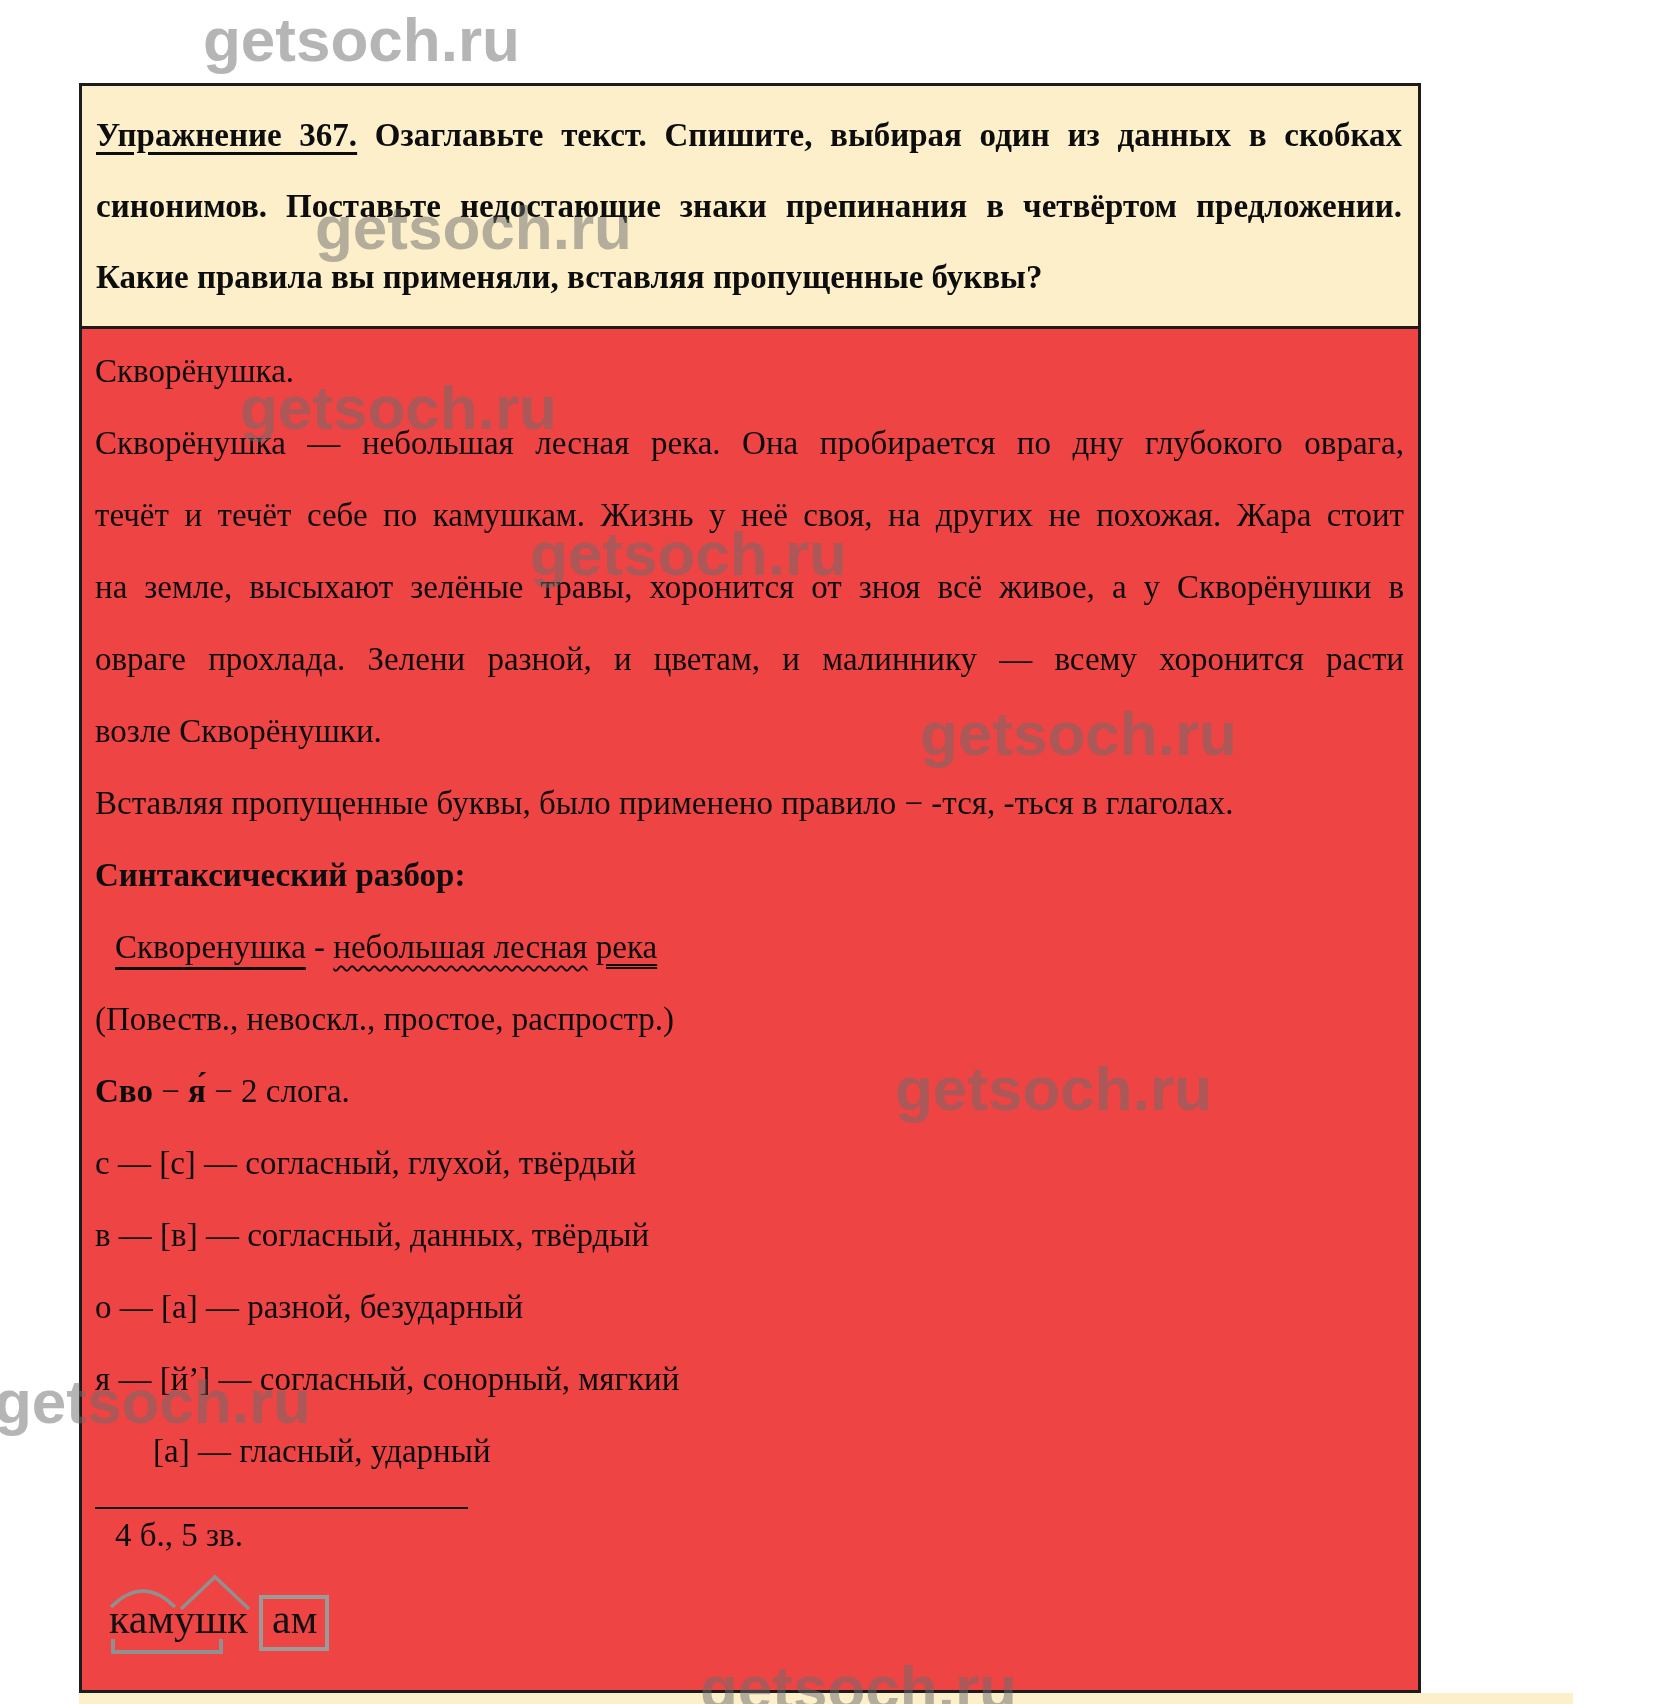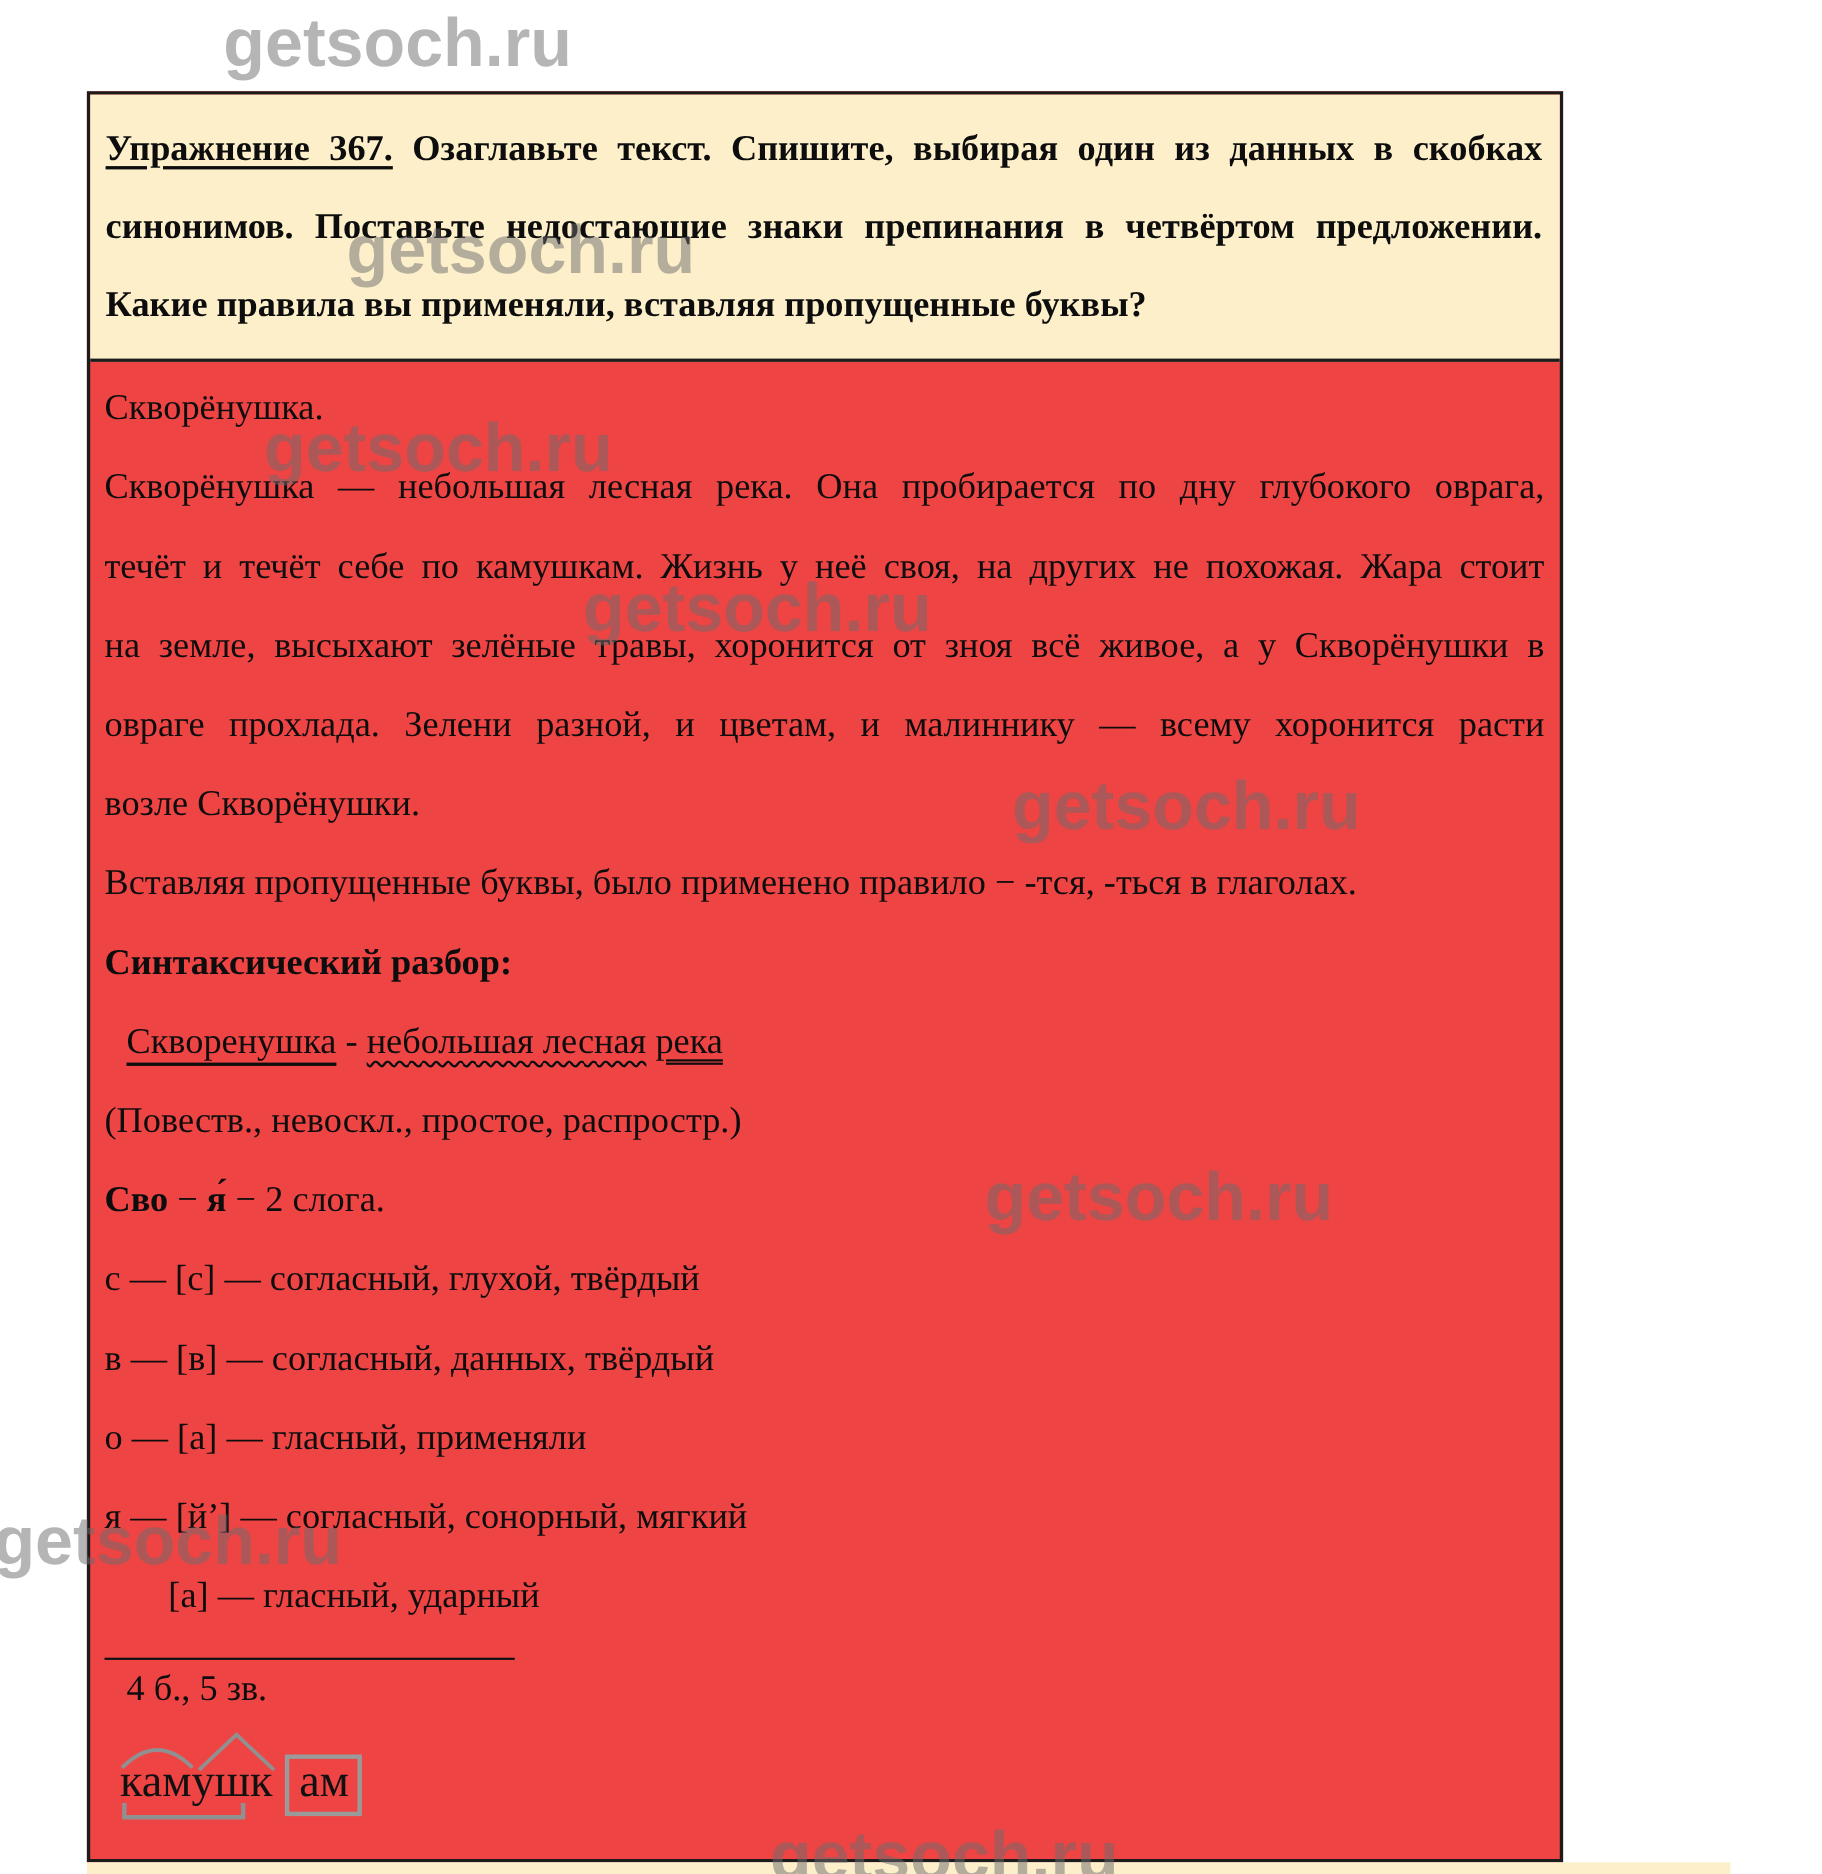--- a/index.html
+++ b/index.html
@@ -85,21 +85,21 @@
     <div class="ln bold">Синтаксический разбор:</div>
 
     <div class="ln syntax-line"><span class="u-solid">Скворенушка</span><span> - </span><span class="u-wavy">небольшая лесная</span><span>&nbsp;</span><span class="u-double">река</span></div>
 
     <div class="ln">(Повеств., невоскл., простое, распростр.)</div>
 
     <div class="ln"><span class="bold">Сво</span><span> − </span><span class="bold">я́</span><span> − </span><span>2 слога.</span></div>
 
     <div class="ln">с — [с] — согласный, глухой, твёрдый</div>
     <div class="ln">в — [в] — согласный, данных, твёрдый</div>
-    <div class="ln">о — [а] — гласный, применяли</div>
+    <div class="ln">о — [а] — разной, безударный</div>
     <div class="ln">я — [й’] — согласный, сонорный, мягкий</div>
     <div class="ln indent2">[а] — гласный, ударный</div>
 
     <hr class="sep-rule">
 
     <div class="ln totals">4 б., 5 зв.</div>
 
     <svg class="morpheme-svg" width="340" height="94" viewBox="0 0 340 94">
       <path d="M16 38 Q48 6 80 38" fill="none" stroke="#909090" stroke-width="3.5"></path>
       <path d="M86 40 L120 8 L154 40" fill="none" stroke="#909090" stroke-width="3.5"></path>

